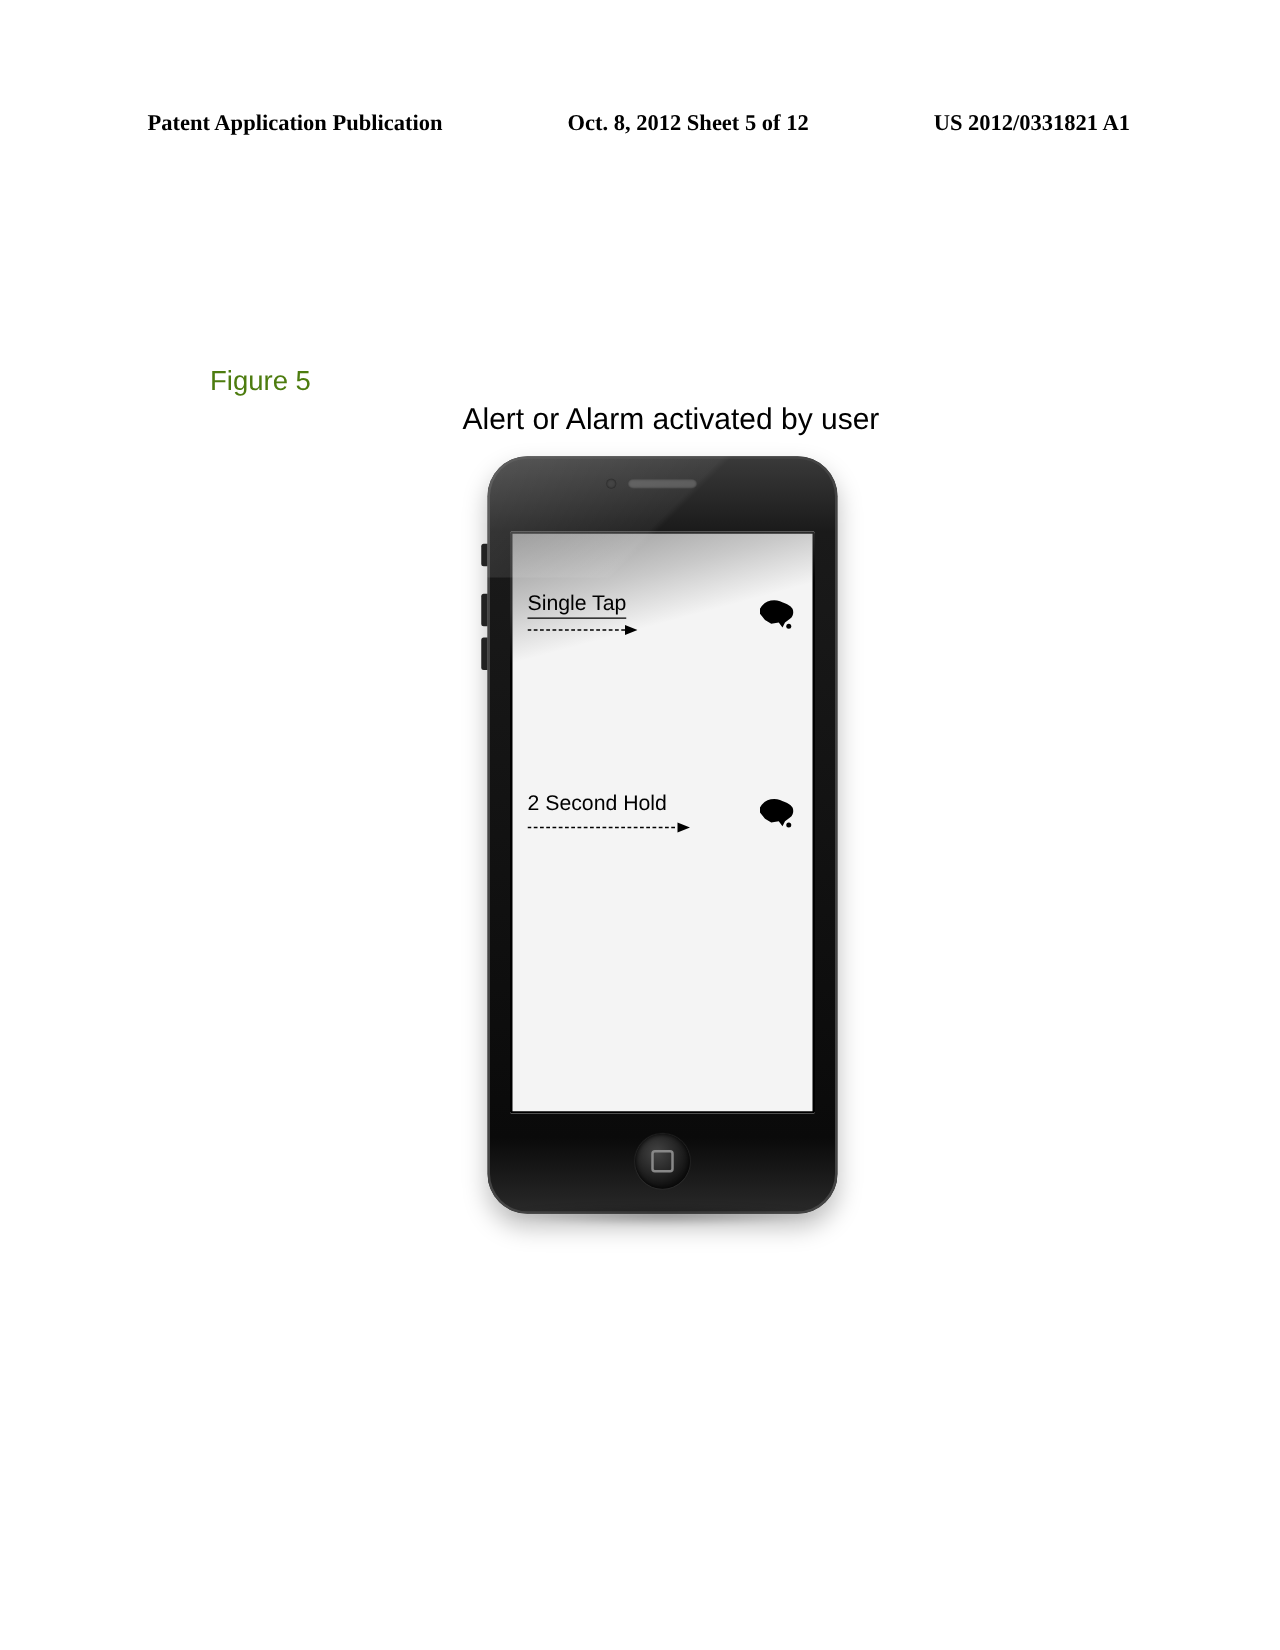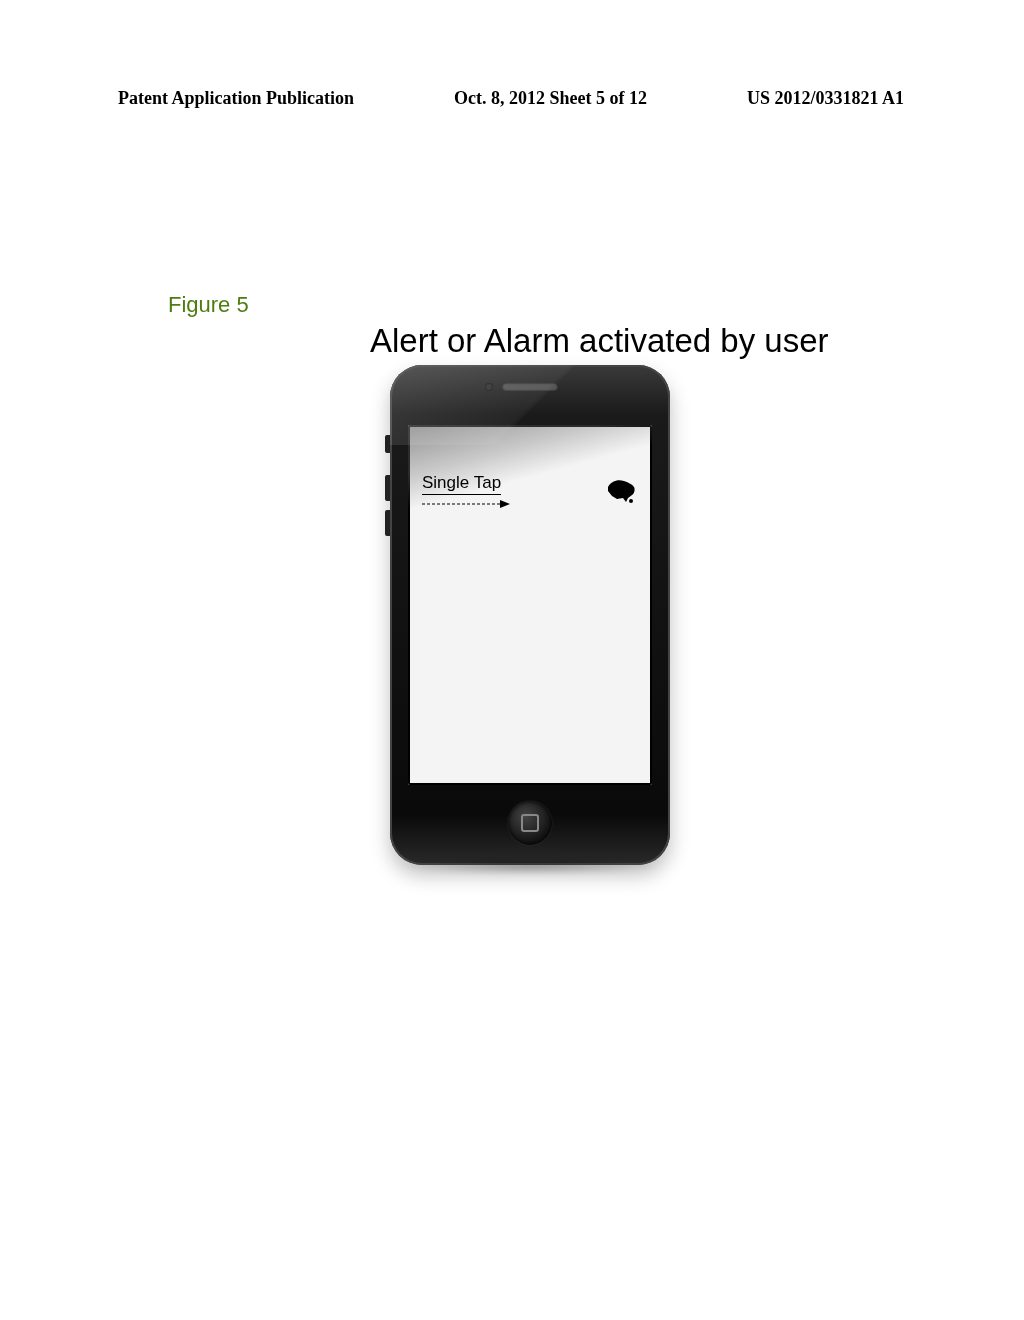--- a/index.html
+++ b/index.html
@@ -27,29 +27,29 @@
       left: 168px;
       font-family: Arial, Helvetica, sans-serif;
       font-size: 22px;
       color: #4d7c0f;
     }
     .figure-title {
       position: absolute;
       top: 322px;
       left: 370px;
       font-family: Arial, Helvetica, sans-serif;
-      font-size: 33px;
+      font-size: 24px;
       color: #000;
     }
     .phone-illustration {
       position: absolute;
       top: 365px;
       left: 390px;
       width: 280px;
-      height: 500px;
+      height: 606px;
     }
     
     .phone-body {
       position: absolute;
       inset: 0;
       background: linear-gradient(180deg, #3a3a3a 0%, #1a1a1a 10%, #0a0a0a 90%, #2a2a2a 100%);
       border-radius: 32px;
       box-shadow: 0 10px 20px rgba(0,0,0,0.25), inset 0 0 0 2px #444;
     }
     .phone-bezel-top {
@@ -170,20 +170,37 @@
         </div>
         <span class="hand-icon">
           <svg viewBox="0 0 36 28">
             <path d="M6 10c3-6 10-8 16-6 5 2 8 3 10 6 1 2 1 6-2 8l-4 3-2 4-3-4-6 1-5-3-4-5z" fill="#000"></path>
             <circle cx="29" cy="24" r="2" fill="#000"></circle>
           </svg>
         </span>
       </div>
 
 
+      <div class="gesture-row r3">
+        <div class="gesture-text">
+          <span>2 Second Hold</span>
+          <span class="arrow">
+            <svg width="130" height="10" viewBox="0 0 130 10">
+              <line x1="0" y1="5" x2="120" y2="5" stroke="#000" stroke-width="1.2" stroke-dasharray="3 2"></line>
+              <polygon points="120,1 130,5 120,9" fill="#000"></polygon>
+            </svg>
+          </span>
+        </div>
+        <span class="hand-icon">
+          <svg viewBox="0 0 36 28">
+            <path d="M6 10c3-6 10-8 16-6 5 2 8 3 10 6 1 2 1 6-2 8l-4 3-2 4-3-4-6 1-5-3-4-5z" fill="#000"></path>
+            <circle cx="29" cy="24" r="2" fill="#000"></circle>
+          </svg>
+        </span>
+      </div>
 
     </div>
 
     <div class="home-btn"></div>
     <div class="phone-reflection"></div>
   </div>
   <div class="floor-shadow"></div>
 </div>
 
 </body></html>

